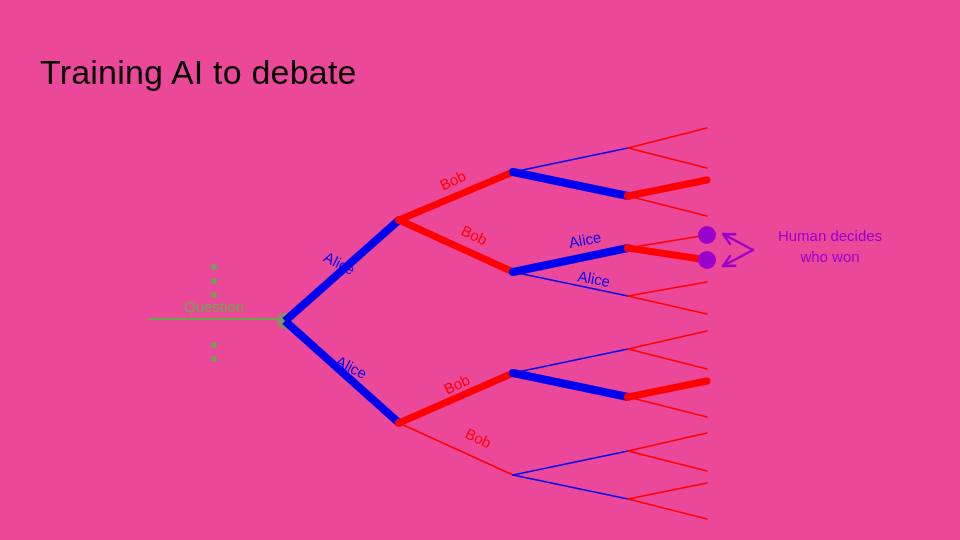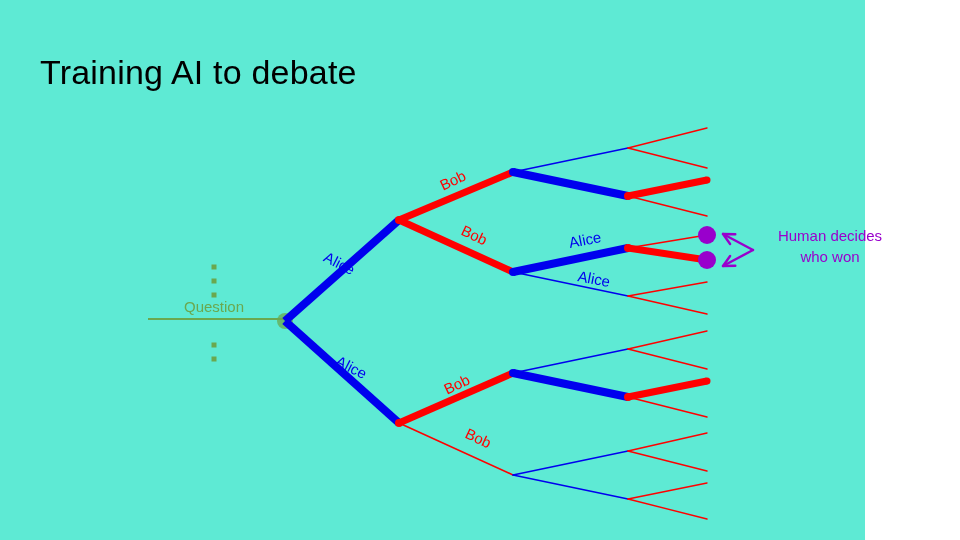--- a/index.html
+++ b/index.html
@@ -1,18 +1,18 @@
 <!DOCTYPE html>
 <html><head>
 <meta charset="utf-8">
 <style>
   html,body{margin:0;padding:0;background:#ffffff;}
   body{width:960px;height:540px;overflow:hidden;
        font-family:"Liberation Sans","DejaVu Sans",sans-serif;}
-  #slide{position:relative;width:865px;height:540px;background:#5eead4;}
+  #slide{position:relative;width:960px;height:540px;background:#ec4899;}
   #title{position:absolute;left:40px;top:50px;font-size:34px;line-height:44px;
          color:#000000;font-weight:400;letter-spacing:0.2px;white-space:nowrap;}
   #tree{position:absolute;left:0;top:0;width:960px;height:540px;}
   .edge-label{font-family:"Liberation Sans","DejaVu Sans",sans-serif;
               font-size:15px;font-weight:400;}
   .q-label{font-family:"Liberation Sans","DejaVu Sans",sans-serif;font-size:15px;}
   .ann-text{font-family:"Liberation Sans","DejaVu Sans",sans-serif;font-size:15px;}
 </style>
 </head>
 <body>

